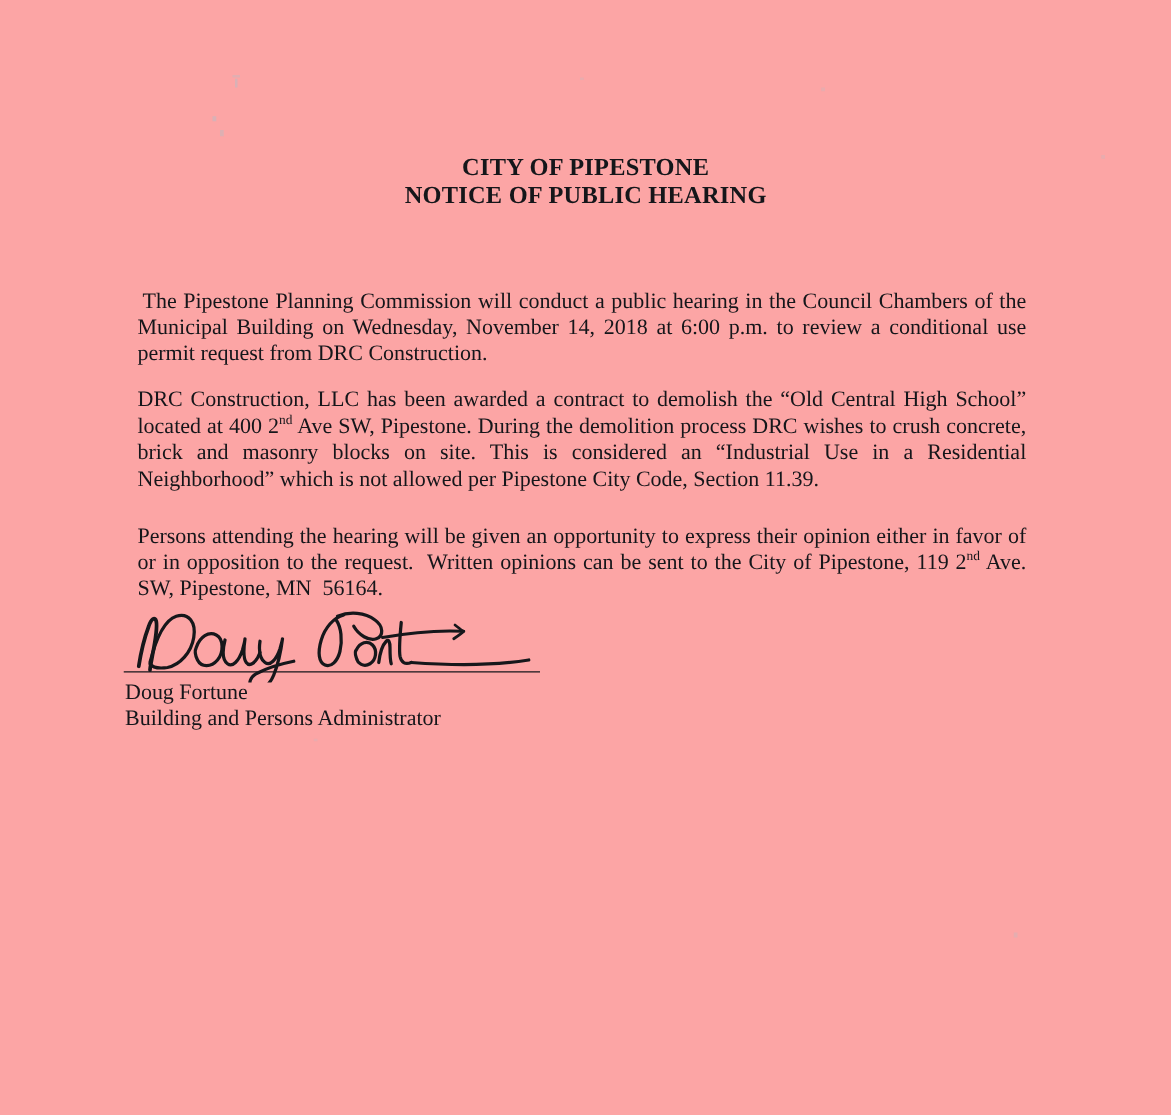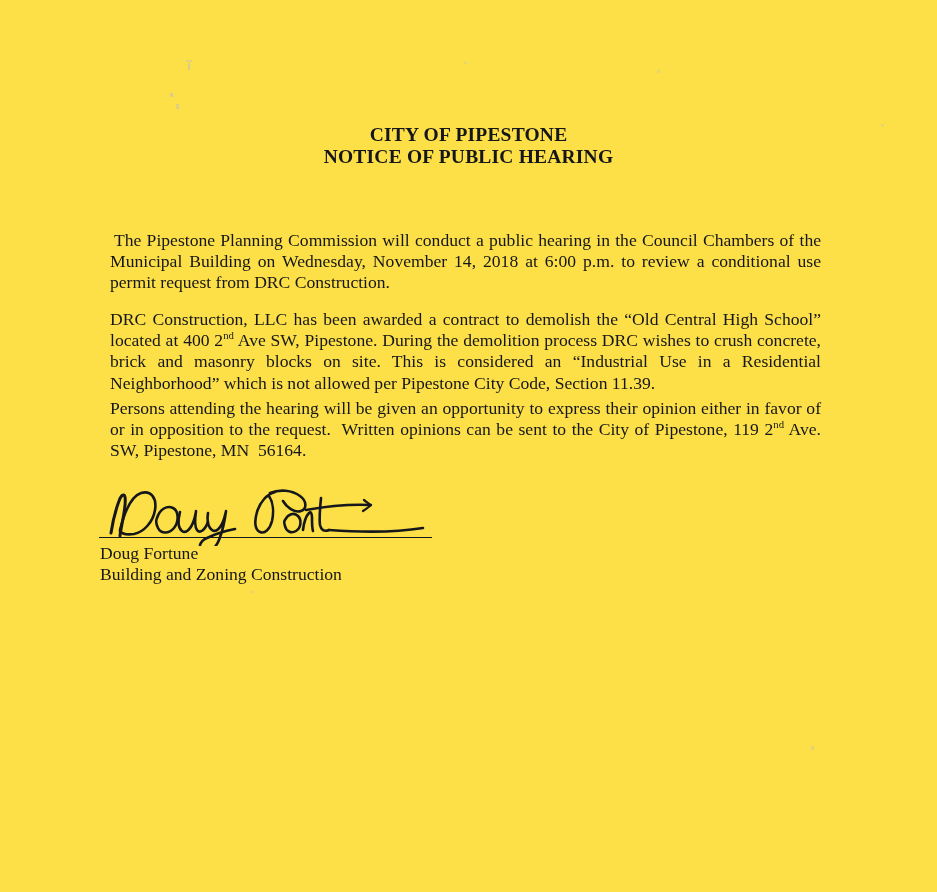--- a/index.html
+++ b/index.html
@@ -4,21 +4,21 @@
 <style>
   html, body {
     margin: 0;
     padding: 0;
     background: #ffffff;
   }
   #page {
     position: relative;
     width: 937px;
     height: 892px;
-    background: #fde047;
+    background: #fca5a5;
     overflow: hidden;
     font-family: "Liberation Serif", "DejaVu Serif", serif;
     color: #15161a;
   }
 
   
   .speck {
     position: absolute;
     background: #b9bcc4;
     opacity: .55;
@@ -53,21 +53,21 @@
     left: 110px;
     width: 711px;
     text-align: justify;
     text-align-last: left;
     font-size: 17.6px;
     line-height: 21.4px;
     white-space: pre-wrap;
   }
   #para-1 { top: 212px; text-indent: 4px; }
   #para-2 { top: 291px; }
-  #para-3 { top: 380px; }
+  #para-3 { top: 400px; }
 
   sup {
     font-size: 61%;
     vertical-align: super;
     line-height: 0;
   }
 
   
   #signature-block {
     position: absolute;
@@ -153,16 +153,16 @@
         <path d="M199 26 C221 22 245 20 264 21" stroke-width="2.4"></path>
         <path d="M257 16 C261 19 263 21 264 21 C262 23 259 25 256 27" stroke-width="2.2"></path>
 
         <path d="M222 46 C250 48 285 49 316 44" stroke-width="2.6"></path>
       </g>
     </svg>
 
     <div id="signature-rule"></div>
 
     <div class="sig-name" id="signer-name">Doug Fortune</div>
-    <div class="sig-name" id="signer-title">Building and Zoning Construction</div>
+    <div class="sig-name" id="signer-title">Building and Persons Administrator</div>
   </div>
 
 </div>
 
 </body></html>

